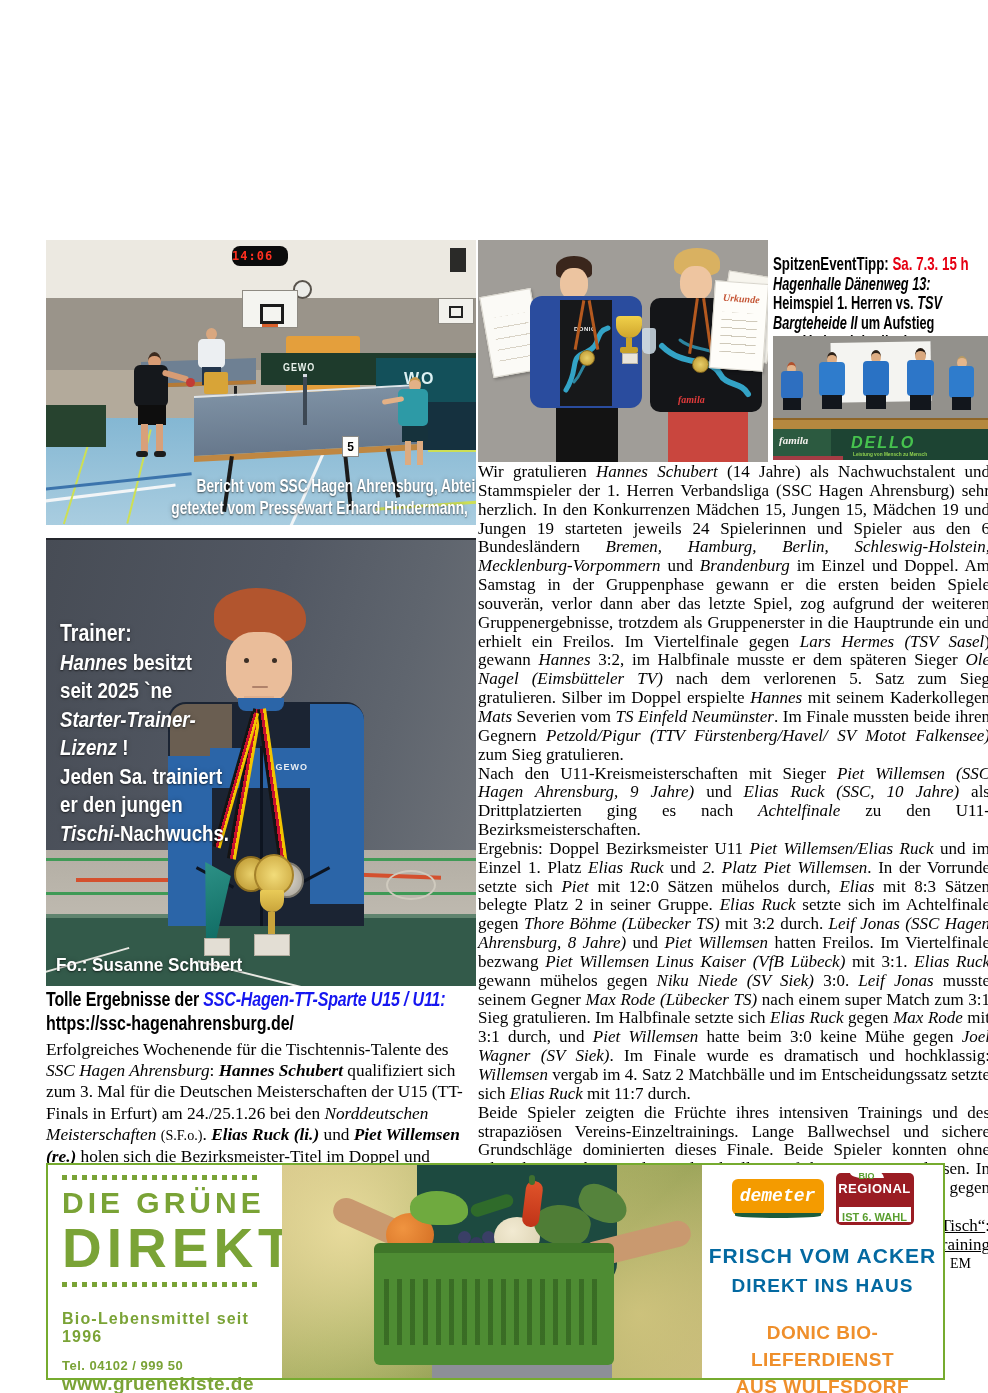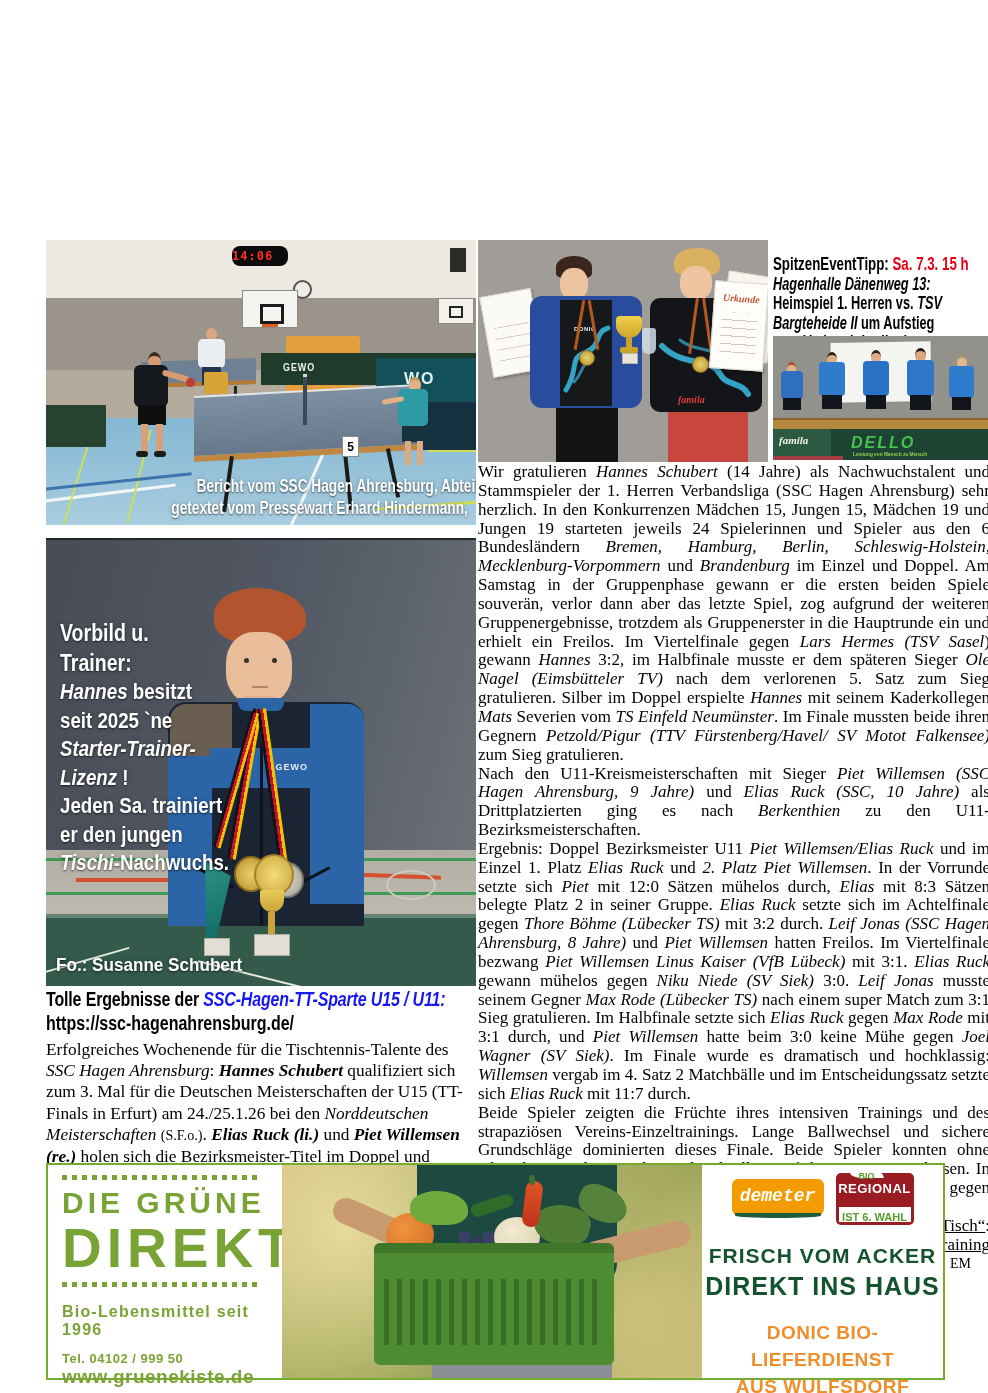--- a/index.html
+++ b/index.html
@@ -174,21 +174,21 @@
         <span style="position:absolute;left:6px;top:5px;font-family:'Liberation Serif',serif;font-style:italic;font-weight:bold;font-size:11px;color:#f4f2ee;">famila</span>
       </div>
       <span class="cond" style="position:absolute;left:78px;top:4px;font-size:17px;font-style:italic;color:#46c24e;letter-spacing:2px;transform:scaleX(.95);">DELLO</span>
       <span class="cond" style="position:absolute;left:80px;top:22px;font-size:5px;color:#8fd14f;transform:scaleX(.95);">Leistung von Mensch zu Mensch</span>
     </div>
     <div class="abs" style="left:0;top:120px;width:70px;height:4px;background:#a43c44;"></div>
   </div>
 
   <div class="abs serifcol" style="left:478px;top:463px;width:512px;font-size:17px;line-height:18.85px;text-align:justify;">
     <p><span>Wir gratulieren </span><span style="font-style: italic;">Hannes Schubert</span><span> (14 Jahre) als Nachwuchstalent und Stammspieler der 1. Herren Verbandsliga  (SSC Hagen Ahrensburg) sehr herzlich. In den Konkurrenzen Mädchen 15, Jungen 15, Mädchen 19 und Jungen 19 starteten jeweils 24 Spielerinnen und Spieler aus den 6 Bundesländern </span><span style="font-style: italic;">Bremen, Hamburg, Berlin, Schleswig-Holstein, Mecklenburg-Vorpommern</span><span> und </span><span style="font-style: italic;">Brandenburg</span><span> im Einzel und Doppel. Am Samstag in der Gruppenphase gewann er die ersten beiden Spiele souverän, verlor dann aber das letzte Spiel, zog aufgrund der weiteren Gruppenergebnisse, trotzdem als Gruppenerster in die Hauptrunde ein und erhielt ein Freilos. Im Viertelfinale gegen </span><span style="font-style: italic;">Lars Hermes (TSV Sasel</span><span>) gewann </span><span style="font-style: italic;">Hannes</span><span> 3:2, im Halbfinale musste er dem späteren Sieger </span><span style="font-style: italic;">Ole Nagel (Eimsbütteler TV)</span><span> nach dem verlorenen 5. Satz zum Sieg gratulieren. Silber im Doppel erspielte </span><span style="font-style: italic;">Hannes</span><span> mit seinem Kaderkollegen </span><span style="font-style: italic;">Mats</span><span> Severien vom </span><span style="font-style: italic;">TS Einfeld Neumünster</span><span>. Im Finale mussten beide ihren Gegnern </span><span style="font-style: italic;">Petzold/Pigur (TTV Fürstenberg/Havel/ SV Motot Falkensee)</span><span> zum Sieg gratulieren.</span></p>
-    <p><span>Nach den U11-Kreismeisterschaften mit Sieger </span><span style="font-style: italic;">Piet Willemsen (SSC Hagen Ahrensburg, 9 Jahre)</span><span> und </span><span style="font-style: italic;">Elias Ruck (SSC, 10 Jahre)</span><span> als Drittplatzierten ging es nach </span><span style="font-style: italic;">Berkenthien</span><span> zu den U11-Bezirksmeisterschaften.</span></p>
+    <p><span>Nach den U11-Kreismeisterschaften mit Sieger </span><span style="font-style: italic;">Piet Willemsen (SSC Hagen Ahrensburg, 9 Jahre)</span><span> und </span><span style="font-style: italic;">Elias Ruck (SSC, 10 Jahre)</span><span> als Drittplatzierten ging es nach </span><span style="font-style: italic;">Achtelfinale</span><span> zu den U11-Bezirksmeisterschaften.</span></p>
     <p><span>Ergebnis: Doppel Bezirksmeister U11 </span><span style="font-style: italic;">Piet Willemsen/Elias Ruck</span><span> und im Einzel 1. Platz </span><span style="font-style: italic;">Elias Ruck</span><span> und </span><span style="font-style: italic;">2. Platz Piet Willemsen</span><span>. In der Vorrunde setzte sich </span><span style="font-style: italic;">Piet</span><span> mit 12:0 Sätzen mühelos durch, </span><span style="font-style: italic;">Elias</span><span> mit 8:3 Sätzen belegte Platz 2 in seiner Gruppe. </span><span style="font-style: italic;">Elias Ruck</span><span> setzte sich im Achtelfinale gegen </span><span style="font-style: italic;">Thore Böhme (Lübecker TS)</span><span> mit 3:2 durch. </span><span style="font-style: italic;">Leif Jonas (SSC Hagen Ahrensburg, 8 Jahre)</span><span> und </span><span style="font-style: italic;">Piet Willemsen</span><span> hatten Freilos. Im Viertelfinale bezwang </span><span style="font-style: italic;">Piet Willemsen Linus Kaiser (VfB Lübeck)</span><span> mit 3:1. </span><span style="font-style: italic;">Elias Ruck</span><span> gewann mühelos gegen </span><span style="font-style: italic;">Niku Niede (SV Siek)</span><span> 3:0. </span><span style="font-style: italic;">Leif Jonas</span><span> musste seinem Gegner </span><span style="font-style: italic;">Max Rode (Lübecker TS)</span><span> nach einem super Match zum 3:1 Sieg gratulieren. Im Halbfinale setzte sich </span><span style="font-style: italic;">Elias Ruck</span><span> gegen </span><span style="font-style: italic;">Max Rode</span><span> mit 3:1 durch, und </span><span style="font-style: italic;">Piet Willemsen</span><span> hatte beim 3:0 keine Mühe gegen </span><span style="font-style: italic;">Joel Wagner (SV Siek)</span><span>. Im Finale wurde es dramatisch und hochklassig: </span><span style="font-style: italic;">Willemsen</span><span> vergab im 4. Satz 2 Matchbälle und im Entscheidungssatz setzte sich </span><span style="font-style: italic;">Elias Ruck</span><span> mit 11:7 durch.</span></p>
     <p><span>Beide Spieler zeigten die Früchte ihres intensiven Trainings und des strapaziösen Vereins-Einzeltrainings. Lange Ballwechsel und sichere Grundschläge dominierten dieses Finale. Beide Spieler konnten ohne taktische Vorgaben spielen und sich allein auf ihre Intuition verlassen. In der Doppelkonkurrenz U11 siegten </span><span style="font-style: italic;">Piet</span><span> und </span><span style="font-style: italic;">Elias</span><span> im Finale 3:0 gegen </span><span style="font-style: italic;">Hagen Magazowski/Niku Niede</span><span> (beide </span><span style="font-style: italic;">SV Siek</span><span>).</span></p>
     <p><span>Die Trainingszeiten: </span><span style="text-decoration: underline;">Jugend</span><span>: Di. u. Fr. ab 18 h, </span><span style="text-decoration: underline;">„Familien an den Tisch“</span><span>: Sa. von 11-13 h </span><span style="font-style: italic;">Grosse Sporthalle Stormarnschule</span><span> / </span><span style="text-decoration: underline;">Leistungstraining Jugend</span><span>: 12 - 16 h, </span><span style="font-style: italic;">Turnhalle Grundschule Am Hagen, Dänenweg</span><span> 13.   </span><span style="font-size: 0.82em;">EM</span></p>
   </div>
 
   <div class="photo" style="left:46px;top:538px;width:430px;height:446px;background:linear-gradient(105deg,#474c55 0%,#525863 45%,#5f656e 72%,#71757b 100%);border-top:2px solid #24262c;">
 
     <div class="abs" style="left:0;top:310px;width:430px;height:64px;background:linear-gradient(180deg,#b3aea4,#beb9af);"></div>
     <div class="abs" style="left:0;top:318px;width:430px;height:3px;background:#3f9a56;"></div>
     <div class="abs" style="left:0;top:352px;width:430px;height:3px;background:#3f9a56;"></div>
@@ -224,21 +224,20 @@
     <div class="abs circ" style="left:224px;top:322px;width:30px;height:32px;background:radial-gradient(#ddd9d0,#a29d92);border:2px solid #7c786e;"></div>
 
     <div class="abs" style="left:148px;top:322px;width:40px;height:78px;background:linear-gradient(160deg,#2e9388,#0f6a62);clip-path:polygon(28% 0,92% 18%,55% 100%,30% 100%);"></div>
     <div class="abs" style="left:158px;top:398px;width:24px;height:16px;background:#e3ded4;border:1px solid #b3ada0;"></div>
     <div class="abs circ" style="left:208px;top:314px;width:36px;height:38px;background:radial-gradient(#f2dc7a,#c9a43b);border:2px solid #a5822a;"></div>
     <div class="abs" style="left:214px;top:350px;width:24px;height:22px;background:linear-gradient(180deg,#e9cb58,#c9a43b);border-radius:2px 2px 12px 12px;"></div>
     <div class="abs" style="left:222px;top:372px;width:7px;height:22px;background:#c9a43b;"></div>
     <div class="abs" style="left:208px;top:394px;width:34px;height:20px;background:#e3ded4;border:1px solid #b3ada0;"></div>
 
     <div class="abs capShadow" style="left:14px;top:80px;line-height:26.5px;color:#fff;">
-      <div><span class="cond" style="transform:scaleX(.85);font-size:23px;"><span>Vorbild u.</span></span></div>
       <div><span class="cond" style="transform:scaleX(.85);font-size:23px;"><span>Trainer:</span></span></div>
       <div><span class="cond" style="transform:scaleX(.85);font-size:22px;"><span style="font-style: italic;">Hannes</span><span> besitzt</span></span></div>
       <div><span class="cond" style="transform:scaleX(.85);font-size:22px;"><span>seit 2025 `ne</span></span></div>
       <div><span class="cond" style="transform:scaleX(.85);font-size:22px;"><span style="font-style: italic;">Starter-Trainer-</span></span></div>
       <div><span class="cond" style="transform:scaleX(.85);font-size:22px;"><span style="font-style: italic;">Lizenz</span><span> !</span></span></div>
       <div><span class="cond" style="transform:scaleX(.85);font-size:22px;"><span>Jeden Sa. trainiert</span></span></div>
       <div><span class="cond" style="transform:scaleX(.85);font-size:22px;"><span>er den jungen</span></span></div>
       <div><span class="cond" style="transform:scaleX(.85);font-size:22px;"><span style="font-style: italic;">Tischi</span><span>-Nachwuchs.</span></span></div>
     </div>
     <div class="abs" style="left:10px;top:414px;">
@@ -256,21 +255,21 @@
     <div style="margin-top:3px;font-size:17.3px;line-height:21.2px;text-align:left;"><span>Erfolgreiches Wochenende für die Tischtennis-Talente des </span><span style="font-style: italic;">SSC Hagen Ahrensburg</span><span>: </span><span style="font-style: italic; font-weight: bold;">Hannes Schubert</span><span> qualifiziert sich zum 3. Mal für die Deutschen Meisterschaften der U15 (TT-Finals in Erfurt) am 24./25.1.26 bei den </span><span style="font-style: italic;">Norddeutschen Meisterschaften</span><span> </span><span style="font-size: 0.82em;">(S.F.o.)</span><span>. </span><span style="font-style: italic; font-weight: bold;">Elias Ruck (li.)</span><span> und </span><span style="font-style: italic; font-weight: bold;">Piet Willemsen (re.)</span><span> holen sich die Bezirksmeister-Titel im Doppel und Einzel am 24.1.26 in </span><span style="font-style: italic;">Berkenthin</span><span> für die U11 </span><span style="font-size: 0.82em;">(s.Fo.o.li.)</span><span>.</span></div>
   </div>
 
   <div class="abs" style="left:46px;top:1163px;width:895px;height:213px;border:2px solid #76ab2f;background:#fff;display:flex;">
 
     <div style="width:234px;padding:10px 6px 6px 14px;box-sizing:border-box;color:#7aa336;font-family:'Liberation Sans',sans-serif;">
       <div class="dotrow" style="width:200px;"></div>
       <div style="font-size:30px;font-weight:bold;letter-spacing:4px;margin-top:6px;">DIE GRÜNE</div>
       <div style="font-size:55px;font-weight:bold;letter-spacing:5px;line-height:56px;">DIREKT</div>
       <div class="dotrow" style="width:200px;margin-top:6px;"></div>
-      <div style="font-size:16px;font-weight:bold;letter-spacing:1.2px;margin-top:16px;">Bio-Lebensmittel seit 1996</div>
+      <div style="font-size:16px;font-weight:bold;letter-spacing:1.2px;margin-top:23px;">Bio-Lebensmittel seit 1996</div>
       <div style="font-size:13px;font-weight:bold;margin-top:12px;letter-spacing:.5px;">Tel. 04102 / 999 50</div>
       <div style="font-size:19px;font-weight:bold;letter-spacing:.5px;">www.gruenekiste.de</div>
     </div>
 
     <div style="position:relative;width:420px;overflow:hidden;background:
          radial-gradient(circle at 15% 30%,rgba(236,222,160,.9),transparent 45%),
          radial-gradient(circle at 85% 70%,rgba(214,200,130,.8),transparent 50%),
          linear-gradient(135deg,#cdbd80 0%,#aab064 35%,#94a055 65%,#c2b577 100%);">
       <div class="abs" style="left:135px;top:0;width:200px;height:130px;background:#1d4a40;border-radius:0 0 24% 24%;"></div>
       <div class="abs" style="left:150px;top:160px;width:180px;height:53px;background:#8d8f97;"></div>
@@ -303,23 +302,23 @@
         <div style="position:relative;width:78px;height:52px;background:#9a1c23;border-radius:5px;">
           <div style="position:absolute;left:14px;top:-8px;width:34px;height:13px;background:#fff;border-radius:0 100% 0 40%;">
             <span style="font-weight:bold;font-size:9px;color:#5a9e2f;line-height:13px;">BIO</span>
           </div>
           <div style="margin-top:8px;font-weight:bold;font-size:13px;color:#fff;letter-spacing:.5px;">REGIONAL</div>
           <div style="position:absolute;left:3px;right:3px;bottom:3px;height:15px;background:#fff;">
             <span style="font-weight:bold;font-size:11px;color:#5a9e2f;line-height:15px;">IST 6. WAHL</span>
           </div>
         </div>
       </div>
-      <div style="margin-top:16px;color:#14532d;font-weight:bold;letter-spacing:1px;">
+      <div style="margin-top:16px;color:#0369a1;font-weight:bold;letter-spacing:1px;">
         <div style="font-size:21px;line-height:30px;">FRISCH VOM ACKER</div>
-        <div style="font-size:25px;line-height:30px;">DIREKT INS HAUS</div>
+        <div style="font-size:19px;line-height:30px;">DIREKT INS HAUS</div>
       </div>
       <div style="margin-top:18px;color:#ef8f2b;font-weight:bold;letter-spacing:.5px;">
         <div style="font-size:19px;line-height:27px;">DONIC BIO-LIEFERDIENST</div>
         <div style="font-size:19px;line-height:27px;">AUS WULFSDORF</div>
       </div>
     </div>
   </div>
 
 </div>
 

